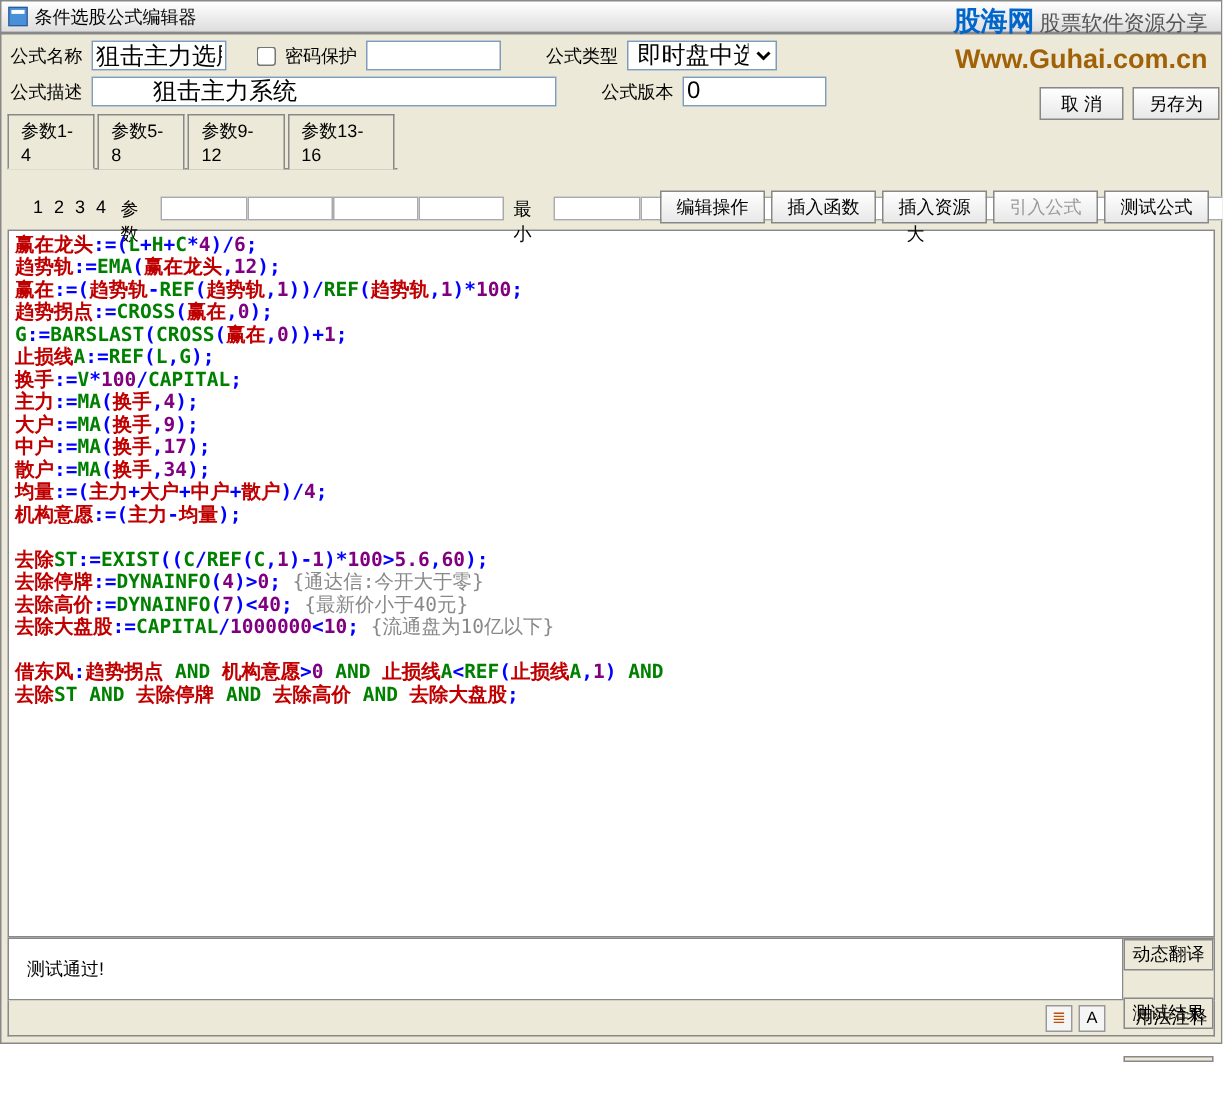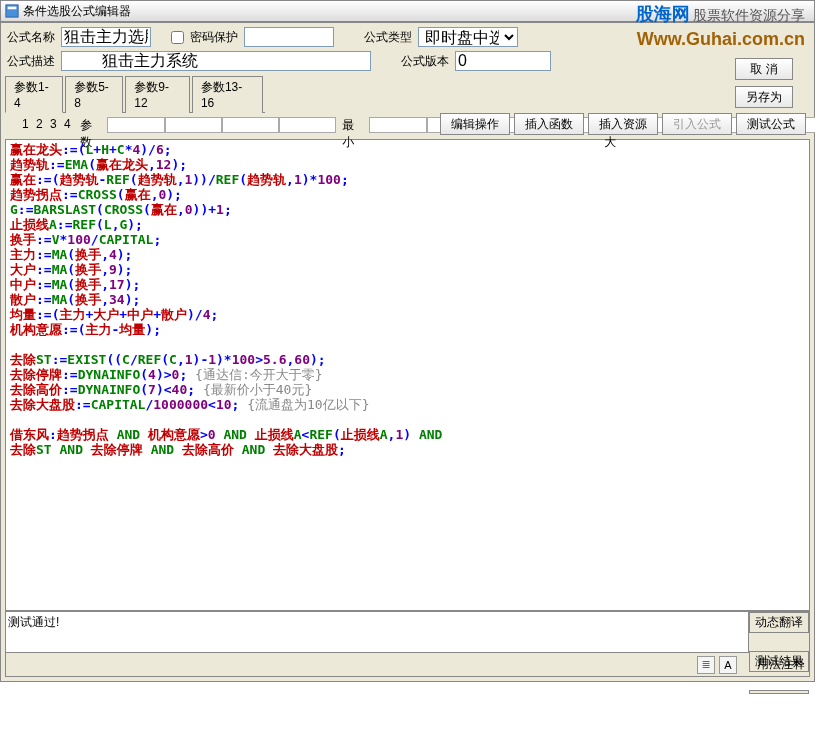--- a/index.html
+++ b/index.html
@@ -10,43 +10,43 @@
 .watermark .w1 { color: #0066cc; font-weight: bold; font-size: 18px; }
 .watermark .w1b { color: #555; font-size: 14px; }
 .watermark .w2 { color: #a16207; font-weight: bold; font-size: 18px; }
 .main { border: 1px solid #888; background: #ece9d8; padding: 4px; }
 .form-row { display: flex; align-items: center; margin-bottom: 4px; gap: 4px; }
 .lbl { padding: 0 2px; white-space: nowrap; }
 input[type=text], select { border: 1px solid #7f9db9; background: #fff; height: 20px; font-size: 16px; padding: 0 2px; font-family: inherit; }
 input[type=checkbox] { vertical-align: middle; }
 .btn { background: linear-gradient(#fff,#e8e8e8); border: 1px solid #888; height: 22px; padding: 0 10px; font-size: 12px; font-family: inherit; cursor: pointer; min-width: 56px; }
 .btn:disabled { color: #999; }
-.tabs { display: flex; border-bottom: 1px solid #888; margin-bottom: 2px; }
+.tabs { display: flex; border-bottom: 1px solid #888; margin-bottom: 16px; }
 .tab { border: 1px solid #888; border-bottom: none; background: #ece9d8; padding: 2px 8px; margin-right: 2px; cursor: pointer; position: relative; top: 1px; }
 .tab.active { background: #ece9d8; border-bottom: 1px solid #ece9d8; }
 .param-grid { display: flex; gap: 2px; background: #ece9d8; padding: 2px; }
 .param-col { display: flex; flex-direction: row; }
 .param-hdr { text-align: left; padding: 0 4px; height: 18px; }
 .param-cell { width: 60px; height: 16px; border: 1px solid #aaa; background: #fff; }
 .param-rownum { width: 14px; height: 16px; text-align: center; background: #ece9d8; }
 .action-row { display: flex; justify-content: flex-end; gap: 4px; margin-top: -24px; margin-bottom: 4px; padding-right: 4px; }
 .code-area { background: #fff; border: 1px solid #888; height: 472px; overflow: auto; padding: 2px 4px; font-family: "SimSun","宋体",monospace; font-size: 13px; line-height: 15px; white-space: pre; }
 .k-blue { color: #0000ff; font-weight: bold; }
 .k-green { color: #008000; font-weight: bold; }
 .k-red { color: #c00000; font-weight: bold; }
 .k-purple { color: #800080; font-weight: bold; }
 .k-gray { color: #888; }
 .k-black { color: #000; font-weight: bold; }
 .bottom-area { display: flex; border: 1px solid #888; height: 42px; }
-.test-result { flex: 1; background: #fff; border-right: 1px solid #888; padding: 2px; }
+.test-result { flex: 1; background: #fff; border-right: 1px solid #888; padding: 12px; }
 .right-tabs { width: 60px; display: flex; flex-direction: column; background: #ece9d8; gap: 19px; }
 .rtab { border: 1px solid #888; padding: 1px 2px; text-align: center; font-size: 12px; background: #ece9d8; cursor: pointer; margin-bottom: -1px; }
 .footer { border: 1px solid #888; border-top: none; height: 24px; display: flex; justify-content: flex-end; align-items: center; padding: 0 4px; gap: 4px; background: #ece9d8; }
 .ficon { width: 18px; height: 18px; border: 1px solid #999; display: flex; align-items: center; justify-content: center; font-size: 11px; cursor: pointer; background: #f5f5f5; }
-.top-right-btns { position: absolute; right: 22px; top: 58px; display: flex; flex-direction: column; gap: 6px; }
+.top-right-btns { position: absolute; right: 2px; top: 58px; display: flex; flex-direction: row; gap: 6px; }
 </style>
 </head>
 <body>
 
 <div class="title-bar">
   <svg class="title-icon" viewBox="0 0 16 16">
       <rect x="1" y="1" width="14" height="14" fill="#4a90d9" stroke="#2a5a9a"></rect>
       <rect x="3" y="3" width="10" height="3" fill="#fff"></rect>
     </svg>
   <span>条件选股公式编辑器</span>

